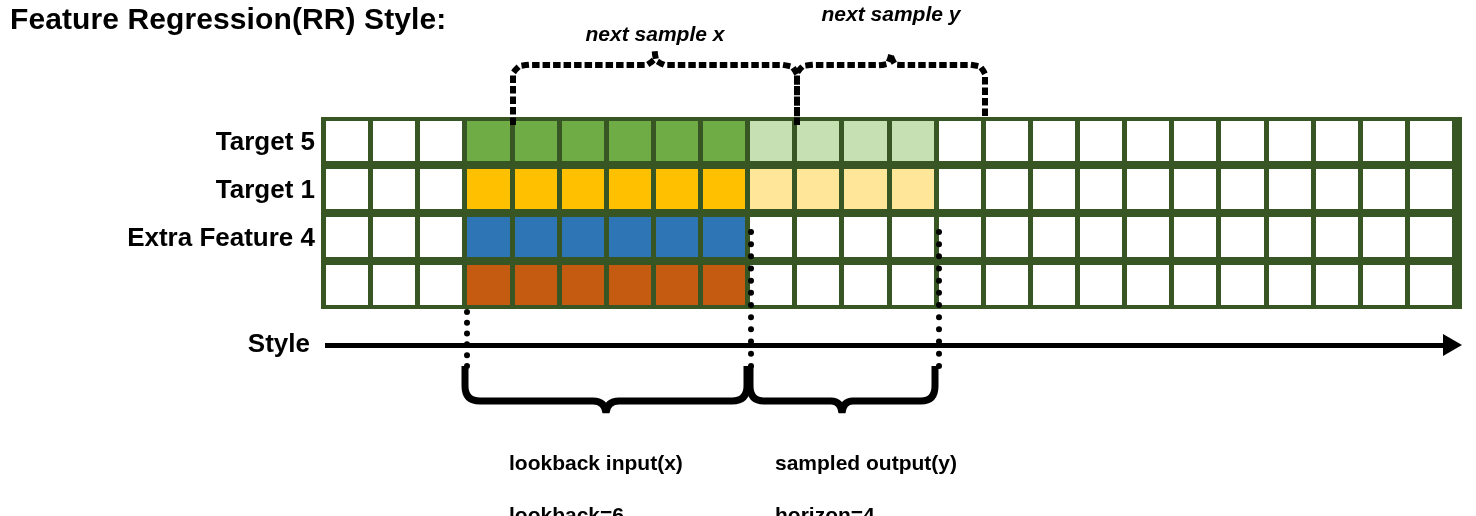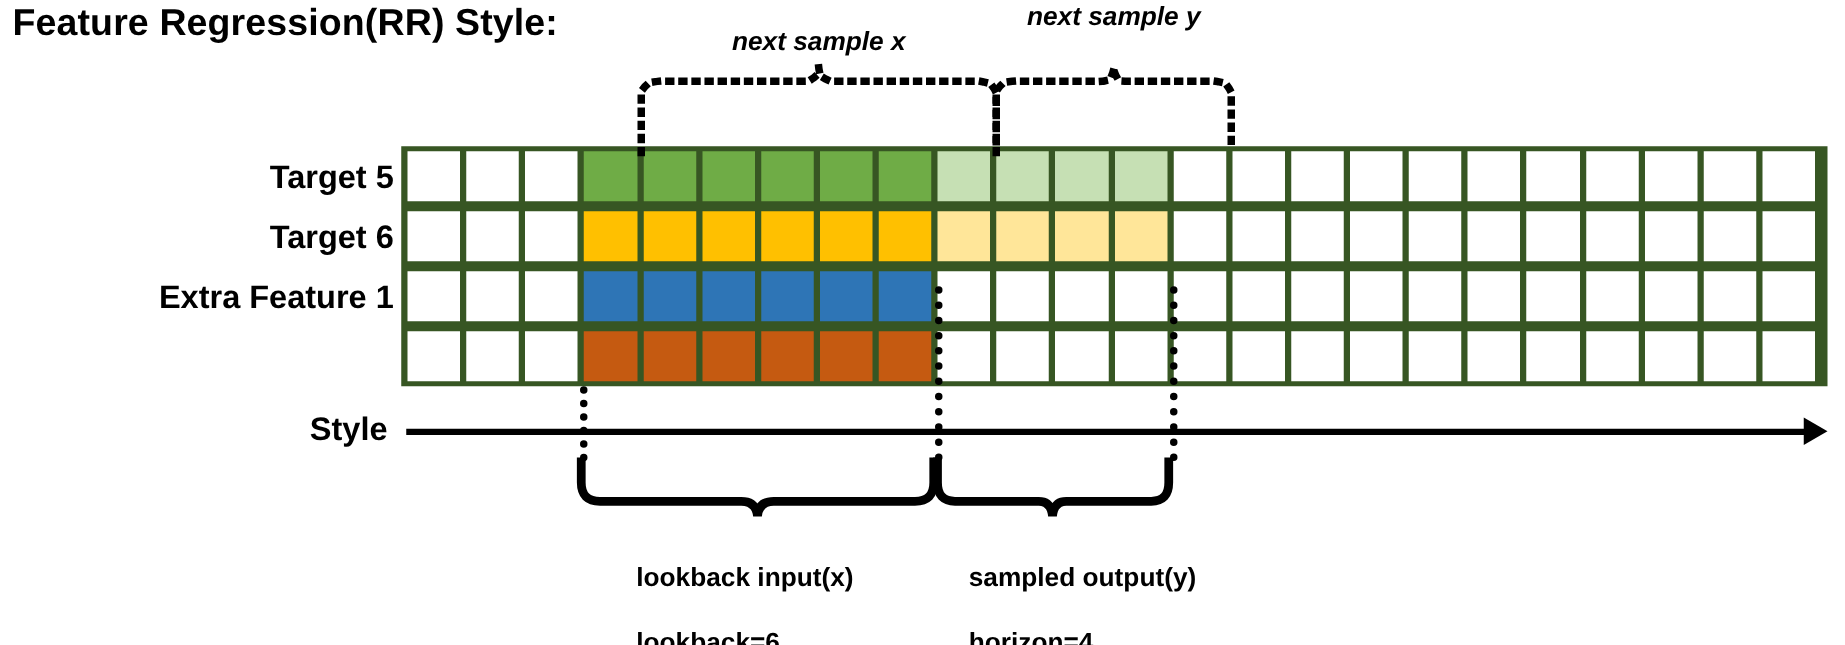--- a/index.html
+++ b/index.html
@@ -49,22 +49,22 @@
 </style>
 </head>
 <body>
 
 <div class="stage">
 
   <div id="title">Feature Regression(RR) Style:</div>
 
   <div id="labels">
     <div class="rowlabel" style="top:0px">Target 5</div>
-    <div class="rowlabel" style="top:48px">Target 6</div>
-    <div class="rowlabel" style="top:96px">Extra Feature 1</div>
+    <div class="rowlabel" style="top:48px">Target 1</div>
+    <div class="rowlabel" style="top:96px">Extra Feature 4</div>
   </div>
 
   <div id="grid">
       <div class="grow" style="top: 0px;">
         <div class="cell" style="left: 5px; width: 42.125px; background: rgb(255, 255, 255);"></div>
         <div class="cell" style="left: 52.125px; width: 42.125px; background: rgb(255, 255, 255);"></div>
         <div class="cell" style="left: 99.25px; width: 42.125px; background: rgb(255, 255, 255);"></div>
         <div class="cell" style="left: 146.375px; width: 42.125px; background: rgb(111, 172, 70);"></div>
         <div class="cell" style="left: 193.5px; width: 42.125px; background: rgb(111, 172, 70);"></div>
         <div class="cell" style="left: 240.625px; width: 42.125px; background: rgb(111, 172, 70);"></div>

